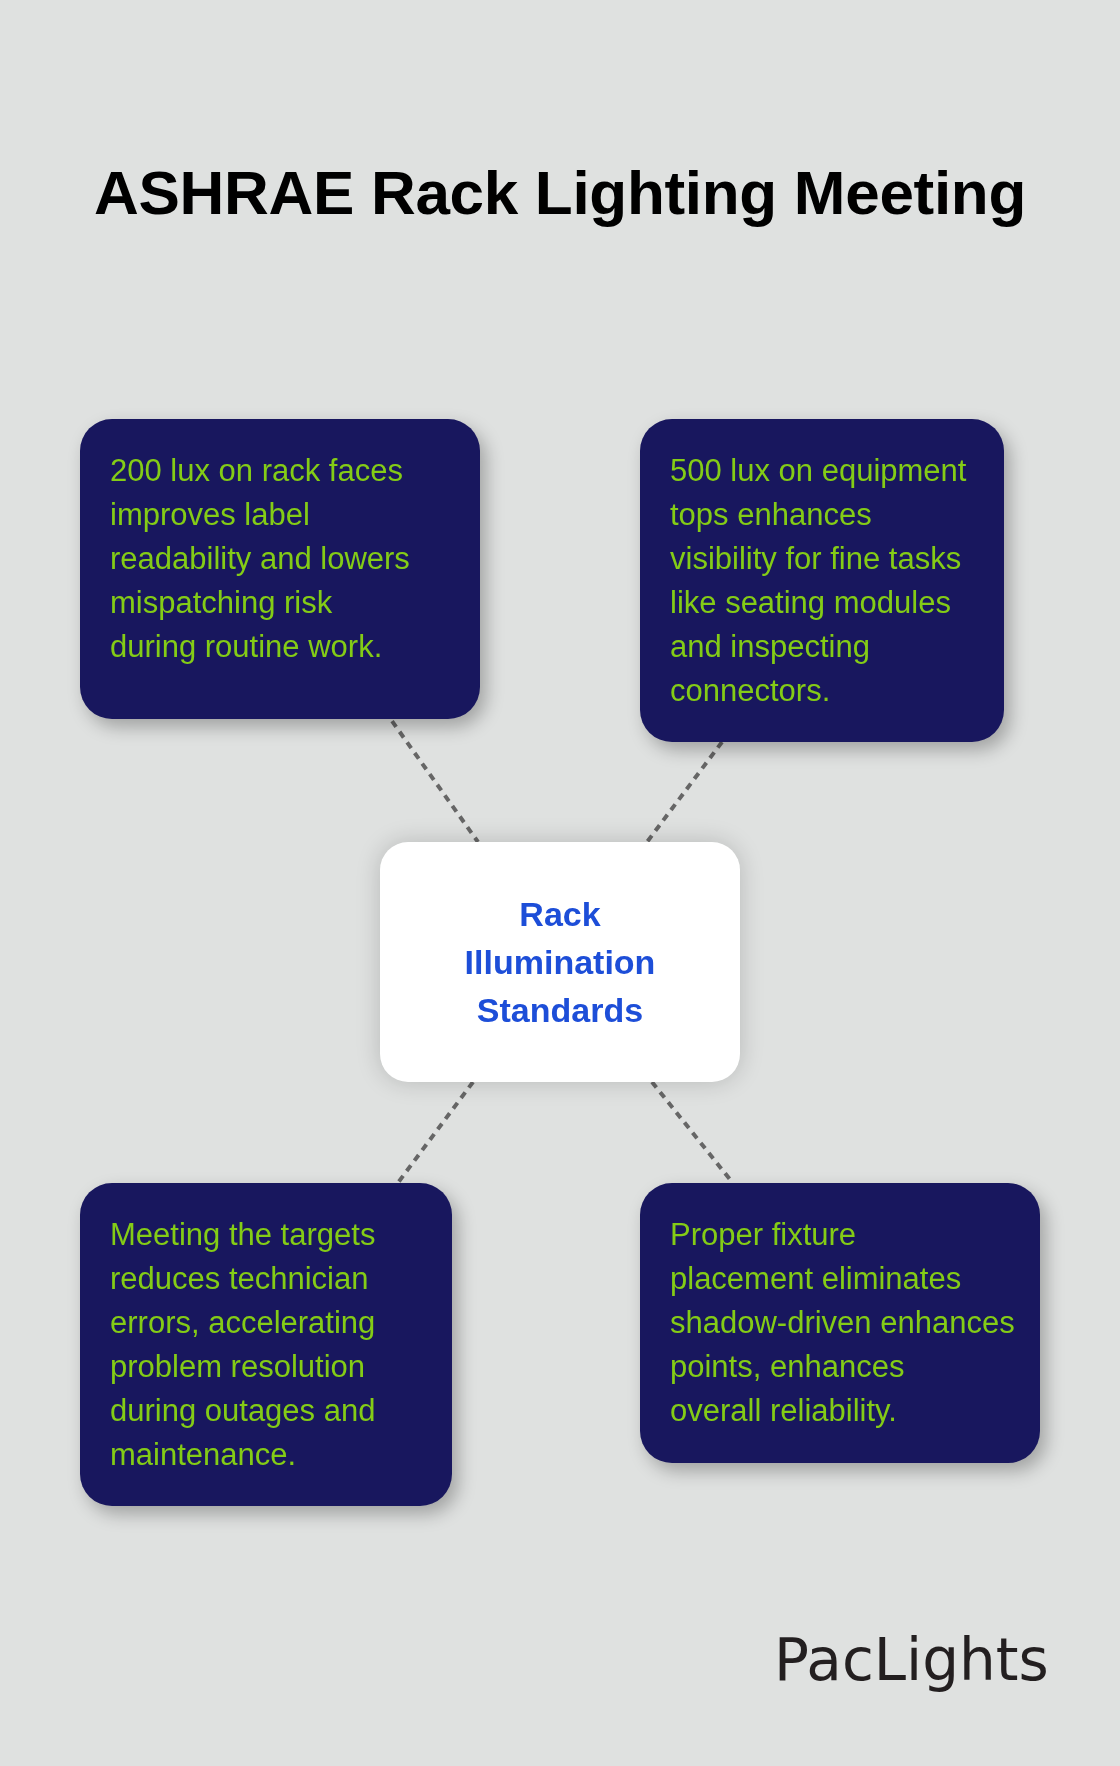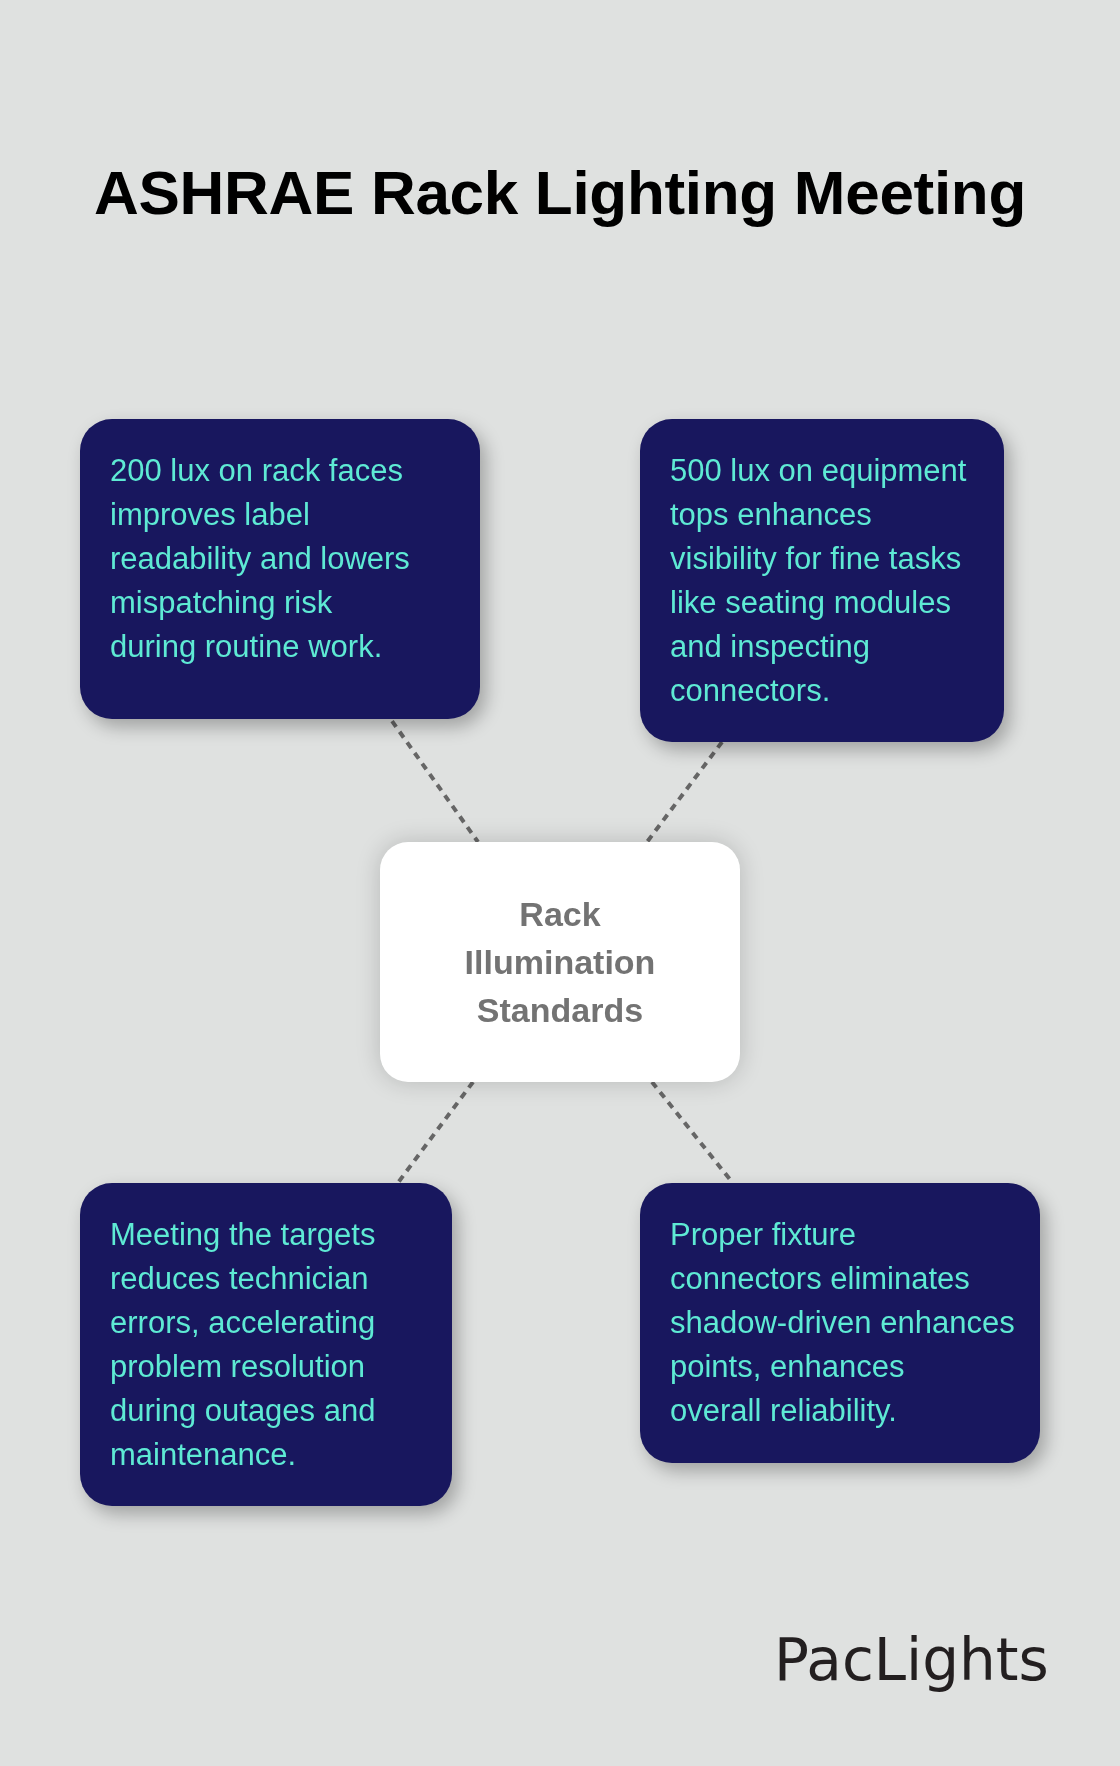--- a/index.html
+++ b/index.html
@@ -10,36 +10,36 @@
   }
   .title {
     position: absolute; left: 0; top: 108px; width: 1120px;
     text-align: center; color: #000; font-weight: bold;
     font-size: 62px; line-height: 85px; letter-spacing: -0.3px;
   }
   .title span { display: block; }
   svg.connectors { position: absolute; left: 0; top: 0; width: 1120px; height: 1766px; }
   .card {
     position: absolute; box-sizing: border-box;
-    background: #18175e; color: #5eead4;
+    background: #18175e; color: #84cc16;
     border-radius: 32px;
     box-shadow: 6px 8px 18px rgba(0,0,0,0.28);
     padding: 30px 24px 0 30px;
     font-size: 31px; line-height: 44px;
   }
   .card p { margin: 0; }
   .card p span { display: block; white-space: nowrap; }
   .center {
     position: absolute; left: 380px; top: 842px; width: 360px; height: 240px;
     background: #ffffff; border-radius: 28px;
     box-shadow: 0 0 24px rgba(0,0,0,0.18);
     display: flex; align-items: center; justify-content: center;
     text-align: center;
   }
-  .center p { margin: 15px; font-weight: bold; font-size: 34px; line-height: 48px; color: #737373; }
+  .center p { margin: 15px; font-weight: bold; font-size: 34px; line-height: 48px; color: #1d4ed8; }
   .center p span { display: block; }
   .logo {
     position: absolute; left: 774px; top: 1626px;
     font-size: 58px; color: #231f20; letter-spacing: 0px;
     font-family: "DejaVu Sans", sans-serif;
   }
 </style>
 </head>
 <body>
 
@@ -92,20 +92,20 @@
     <span>errors, accelerating</span>
     <span>problem resolution</span>
     <span>during outages and</span>
     <span>maintenance.</span>
   </p>
 </div>
 
 <div class="card" style="left:640px; top:1183px; width:400px; height:280px;">
   <p>
     <span>Proper fixture</span>
-    <span>connectors eliminates</span>
+    <span>placement eliminates</span>
     <span>shadow-driven enhances</span>
     <span>points, enhances</span>
     <span>overall reliability.</span>
   </p>
 </div>
 
 <div class="logo">PacLights</div>
 
 </body></html>

